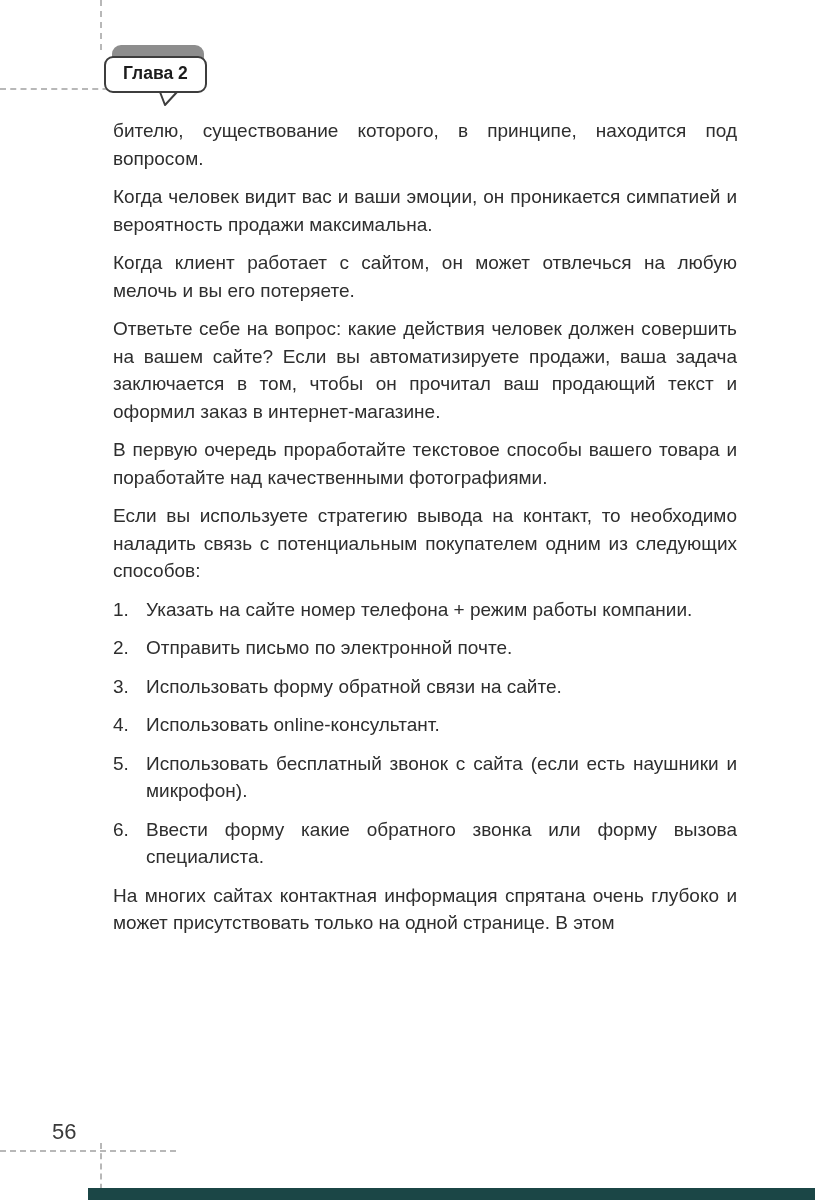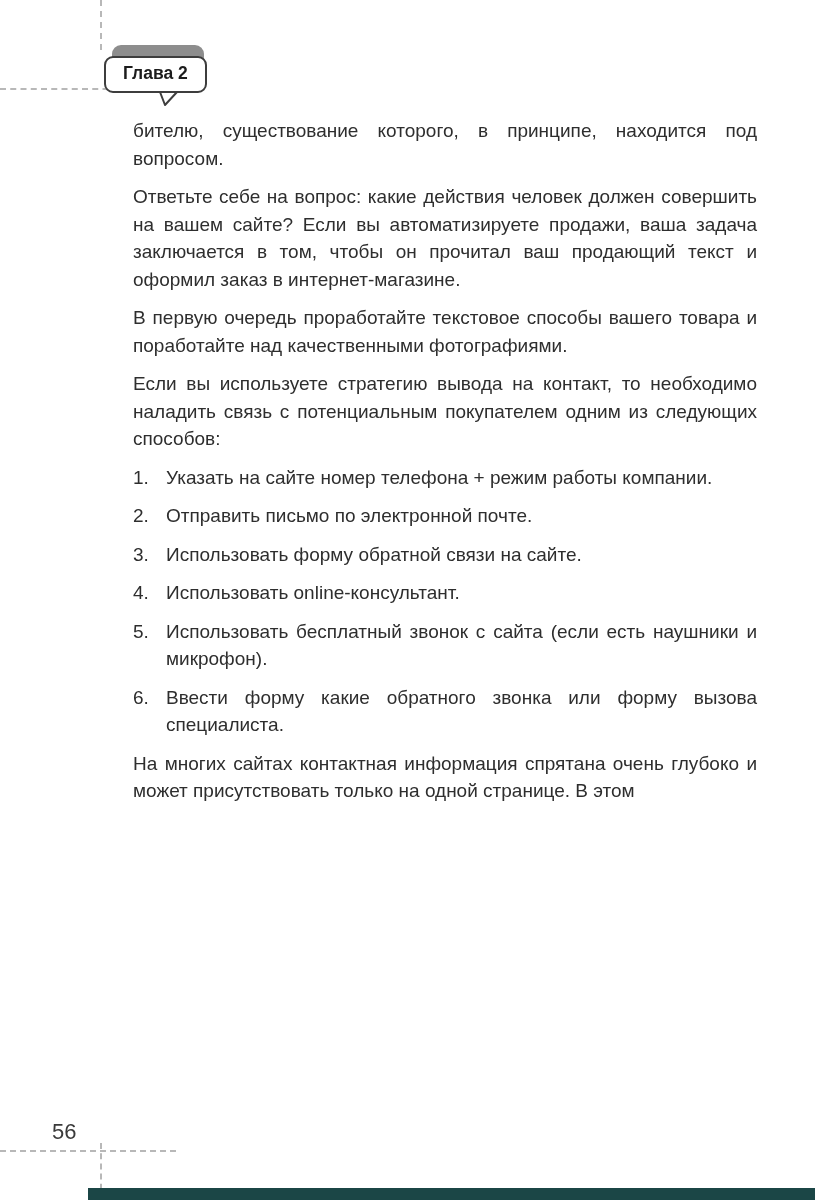--- a/index.html
+++ b/index.html
@@ -55,21 +55,20 @@
   .tab-tail{position:absolute;left:54px;top:100%;margin-top:-2px;z-index:2;}
 
   
   .text-block{
     position:absolute;
     left:113px;
     top:117px;
     width:624px;
     font-size:19px;
     line-height:27.5px;
-    margin-left:20px;
   }
   .text-block p{
     margin:0 0 11px 0;
     text-align:justify;
   }
   .nlist{margin:0;padding:0;list-style:none;}
   .nlist li{
     display:flex;
     margin:0 0 11px 0;
   }
@@ -108,20 +107,22 @@
     <div class="tab-box">
       <span>Глава 2</span>
     </div>
     <svg class="tab-tail" width="22" height="17" viewBox="0 0 22 17">
       <path d="M2,1 L19,1 L7,14 Z" fill="#ffffff" stroke="#3d3d3d" stroke-width="2" stroke-linejoin="round"></path>
     </svg>
   </div>
 
   <main class="text-block">
     <p>бителю, существование которого, в принципе, находится под вопросом.</p>
+    <p>Когда человек видит вас и ваши эмоции, он проникается симпатией и вероятность продажи максимальна.</p>
+    <p>Когда клиент работает с сайтом, он может отвлечься на любую мелочь и вы его потеряете.</p>
     <p>Ответьте себе на вопрос: какие действия человек должен совершить на вашем сайте? Если вы автоматизируете продажи, ваша задача заключается в том, чтобы он прочитал ваш продающий текст и оформил заказ в интернет-магазине.</p>
     <p>В первую очередь проработайте текстовое способы вашего товара и поработайте над качественными фотографиями.</p>
     <p>Если вы используете стратегию вывода на контакт, то необходимо наладить связь с потенциальным покупателем одним из следующих способов:</p>
 
     <ol class="nlist">
       <li>
         <span class="num">1.</span>
         <span class="li-text">Указать на сайте номер телефона + режим работы компании.</span>
       </li>
       <li>

